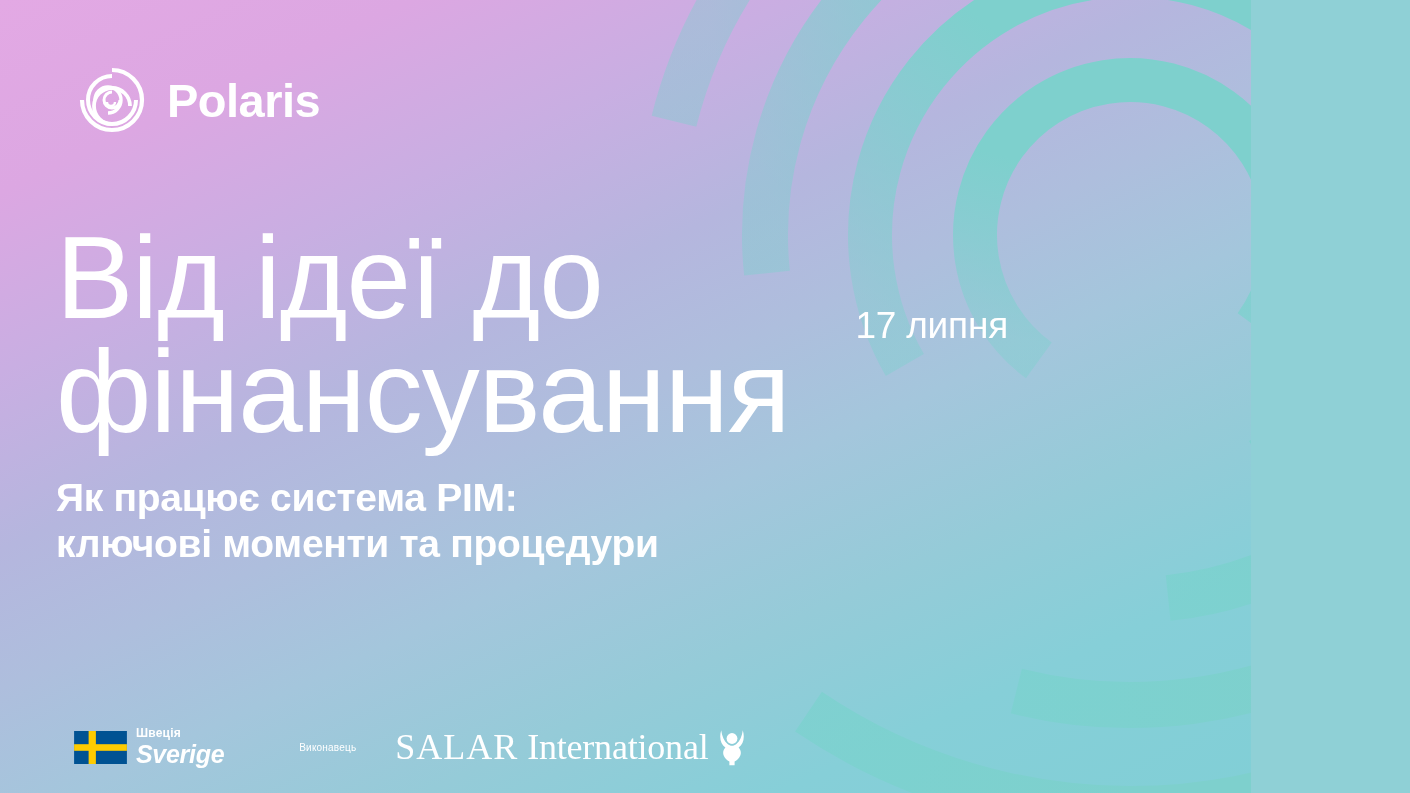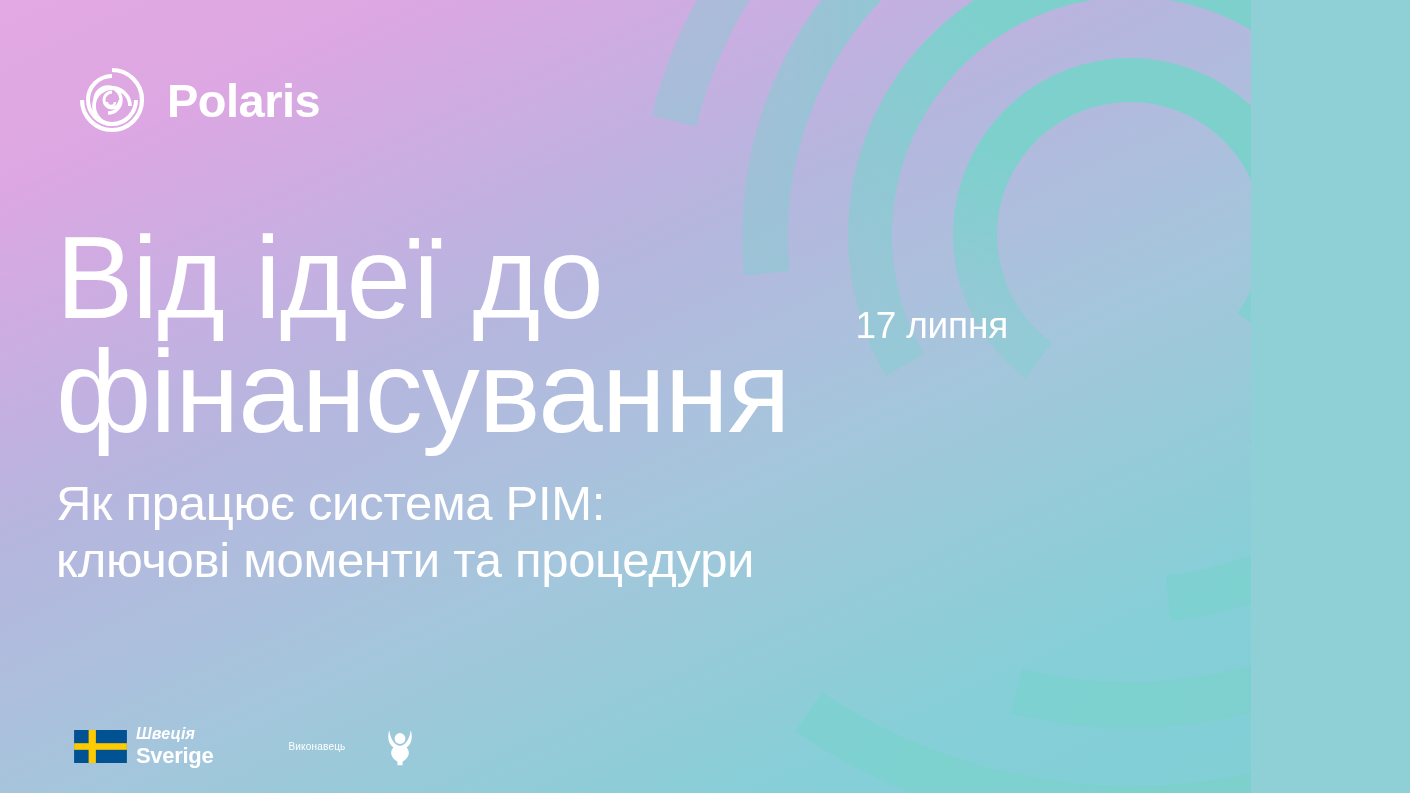--- a/index.html
+++ b/index.html
@@ -65,22 +65,22 @@
     color:#ffffff;
     font-size:116px;
     font-weight:normal;
     line-height:0.98;
     letter-spacing:-1px;
     white-space:pre-line;
   }
   #subtitle {
     margin-top:26px;
     color:#ffffff;
-    font-size:49px;
-    font-weight:normal;
+    font-size:39px;
+    font-weight:bold;
     line-height:1.16;
     letter-spacing:-0.3px;
     white-space:pre-line;
   }
 
   
   #event-meta {
     position:absolute;
     right:243px; top:303px;
     text-align:left;
@@ -102,33 +102,33 @@
   
   #sweden-lockup {
     display:flex;
     align-items:center;
     gap:9px;
   }
   #sweden-flag { width:53px; height:33px; display:block; }
   #sweden-words { line-height:1; }
   #sweden-sv {
     color:#ffffff;
-    font-size:16px;
+    font-size:12px;
     font-weight:bold;
     letter-spacing:0.2px;
     display:block;
     margin-bottom:3px;
-    font-style:italic;
   }
   #sweden-en {
     color:#ffffff;
-    font-size:22px;
+    font-size:25px;
     font-weight:bold;
     letter-spacing:-0.3px;
     display:block;
+    font-style:italic;
   }
 
   
   #executor-label {
     margin-left:75px;
     color:#ffffff;
     font-size:10px;
     letter-spacing:0.2px;
     white-space:nowrap;
   }
@@ -219,20 +219,21 @@
       </svg>
       <span id="sweden-words">
         <span id="sweden-sv">Швеція</span>
         <span id="sweden-en">Sverige</span>
       </span>
     </div>
 
     <span id="executor-label">Виконавець</span>
 
     <div id="salar-lockup">
+      <span id="salar-wordmark"><span class="salar-caps">SALAR</span><span> International</span></span>
       <svg id="salar-mark" viewBox="0 0 30 38" aria-hidden="true">
         <g fill="#ffffff">
           <circle cx="15" cy="10.5" r="5.4"></circle>
           <path d="M4.2 2.2 C2.0 9.5 3.6 16.4 8.4 19.6
                    C6.4 21.6 5.6 24.4 6.6 27.2
                    C7.6 30.1 10.0 32.2 12.4 33.6
                    L12.4 37.2 L17.6 37.2 L17.6 33.6
                    C20.0 32.2 22.4 30.1 23.4 27.2
                    C24.4 24.4 23.6 21.6 21.6 19.6
                    C26.4 16.4 28.0 9.5 25.8 2.2

